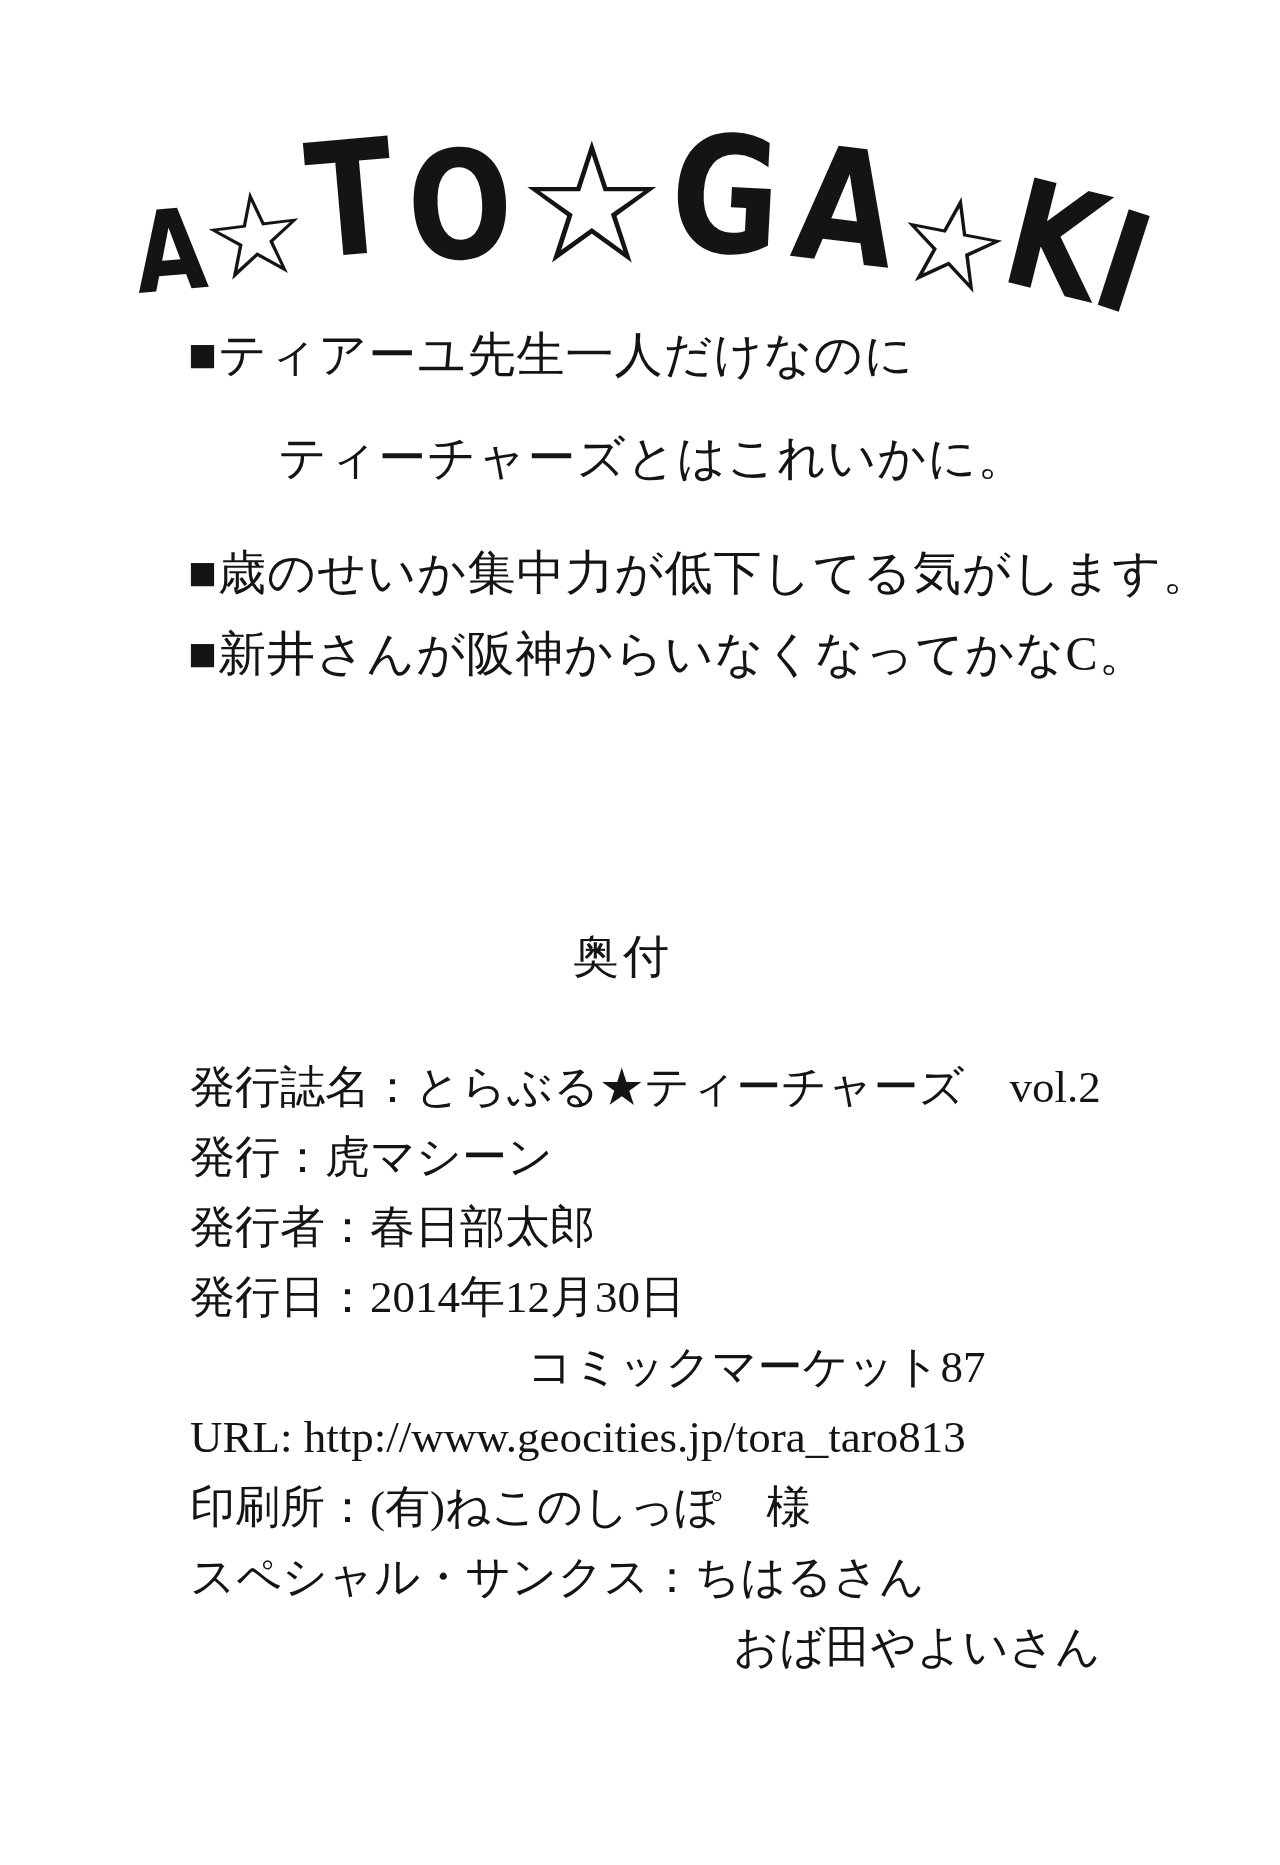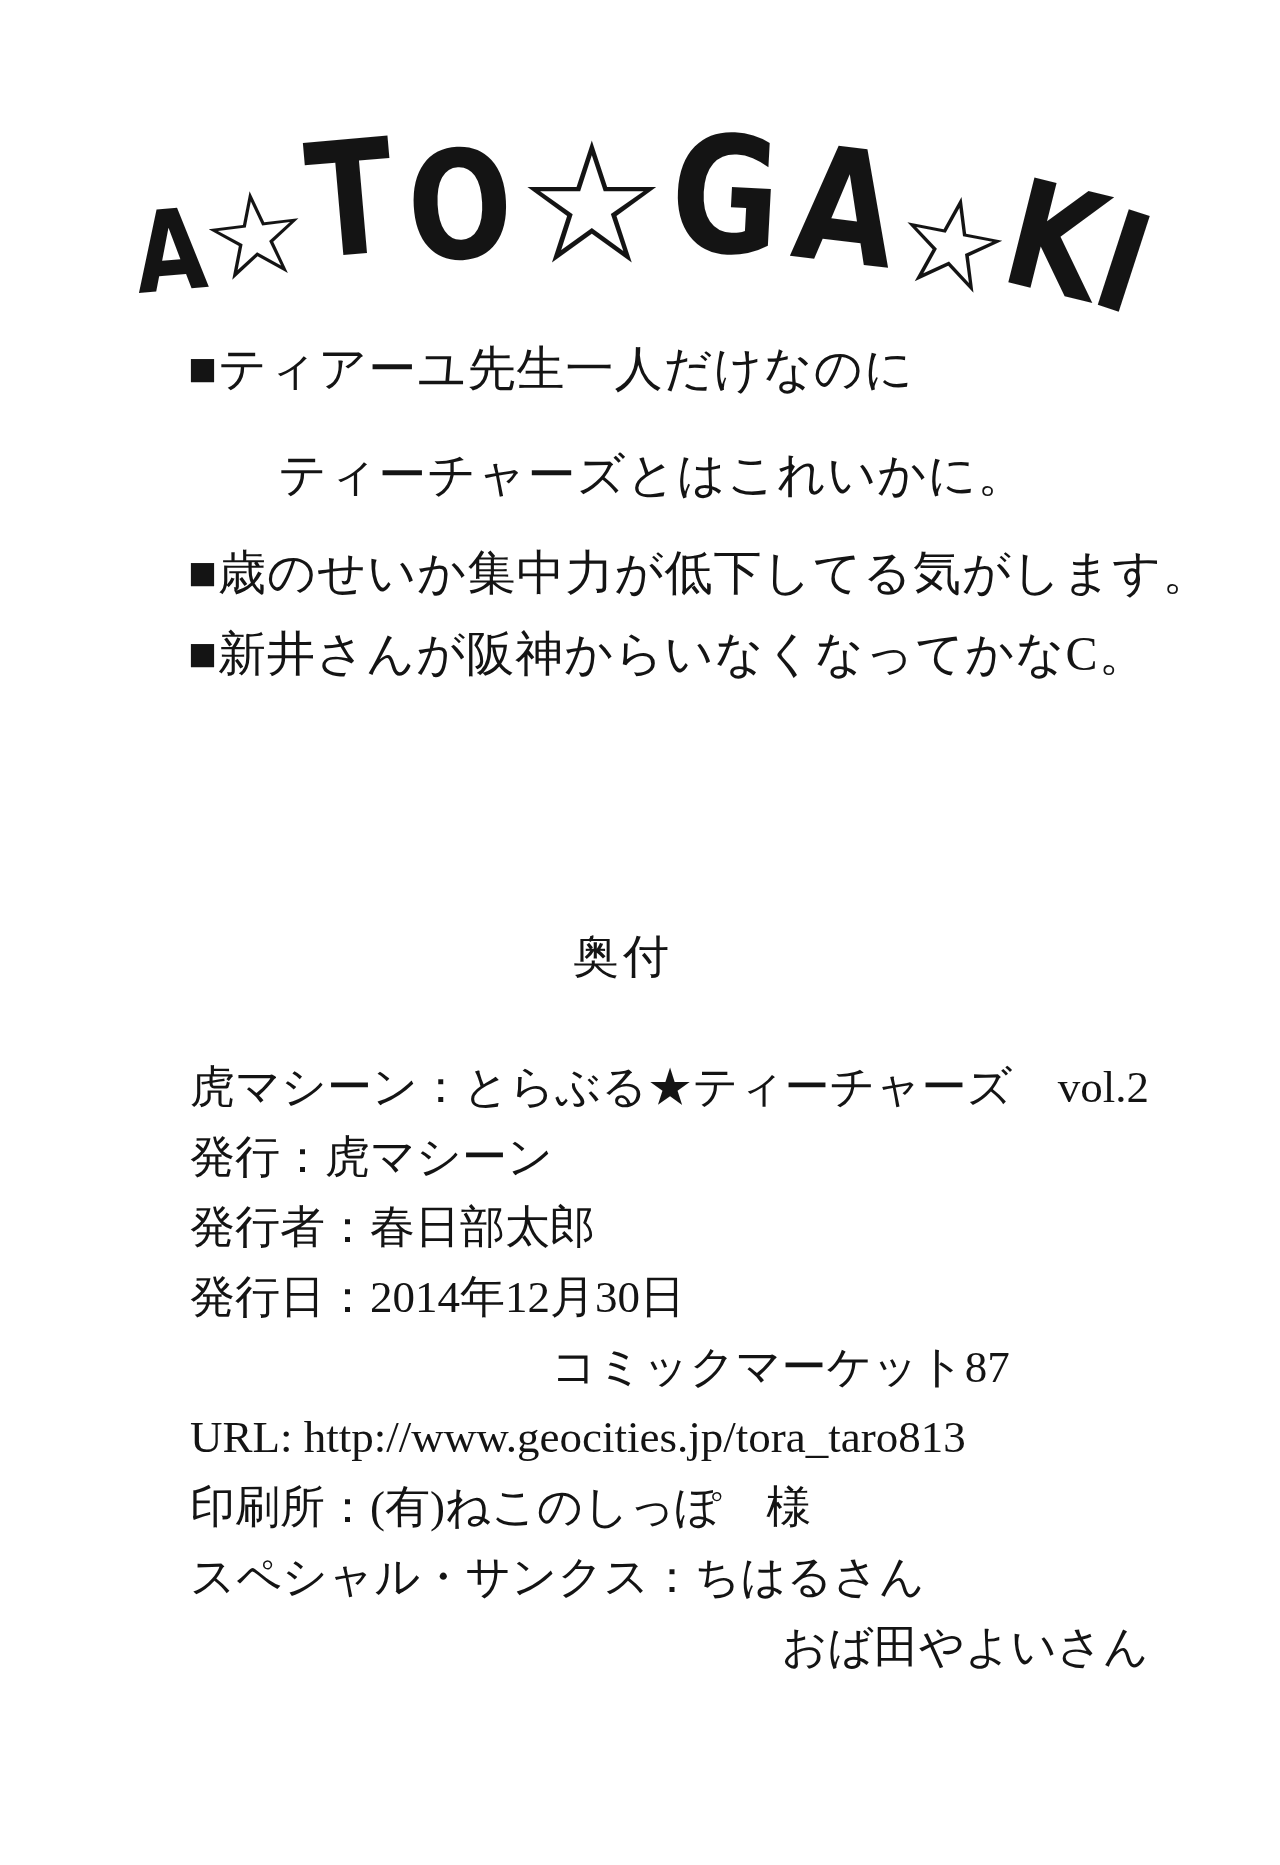--- a/index.html
+++ b/index.html
@@ -49,22 +49,22 @@
 
   
   .note {
     position: absolute;
     left: 188px;
     font-size: 48px;
     line-height: 106px;
     letter-spacing: 1px;
     white-space: nowrap;
   }
-  .note .cont-line { margin-left: 90px; }
-  .note-1 { top: 316px; }
+  .note .cont-line { margin-left: 90px; font-family: Liberation Mono, monospace; }
+  .note-1 { top: 302px; }
   .note-2 { top: 520px; }
   .note-3 { top: 601px; }
 
   
   .colophon-heading {
     position: absolute;
     top: 918px;
     left: 573px;
     font-size: 46px;
     letter-spacing: 4px;
@@ -109,21 +109,21 @@
     <div>■歳のせいか集中力が低下してる気がします。</div>
   </div>
 
   <div class="note note-3">
     <div>■新井さんが阪神からいなくなってかなC。</div>
   </div>
 
   <div class="colophon-heading">奥付</div>
 
   <div class="colophon">
-    <span class="line">虎マシーン：とらぶる★ティーチャーズ　vol.2</span>
+    <span class="line">発行誌名：とらぶる★ティーチャーズ　vol.2</span>
     <span class="line">発行：虎マシーン</span>
     <span class="line">発行者：春日部太郎</span>
     <span class="line">発行日：2014年12月30日</span>
     <span class="line indent-1">コミックマーケット87</span>
     <span class="line">URL: http://www.geocities.jp/tora_taro813</span>
     <span class="line">印刷所：(有)ねこのしっぽ　様</span>
     <span class="line">スペシャル・サンクス：ちはるさん</span>
     <span class="line indent-2">おば田やよいさん</span>
   </div>
 

